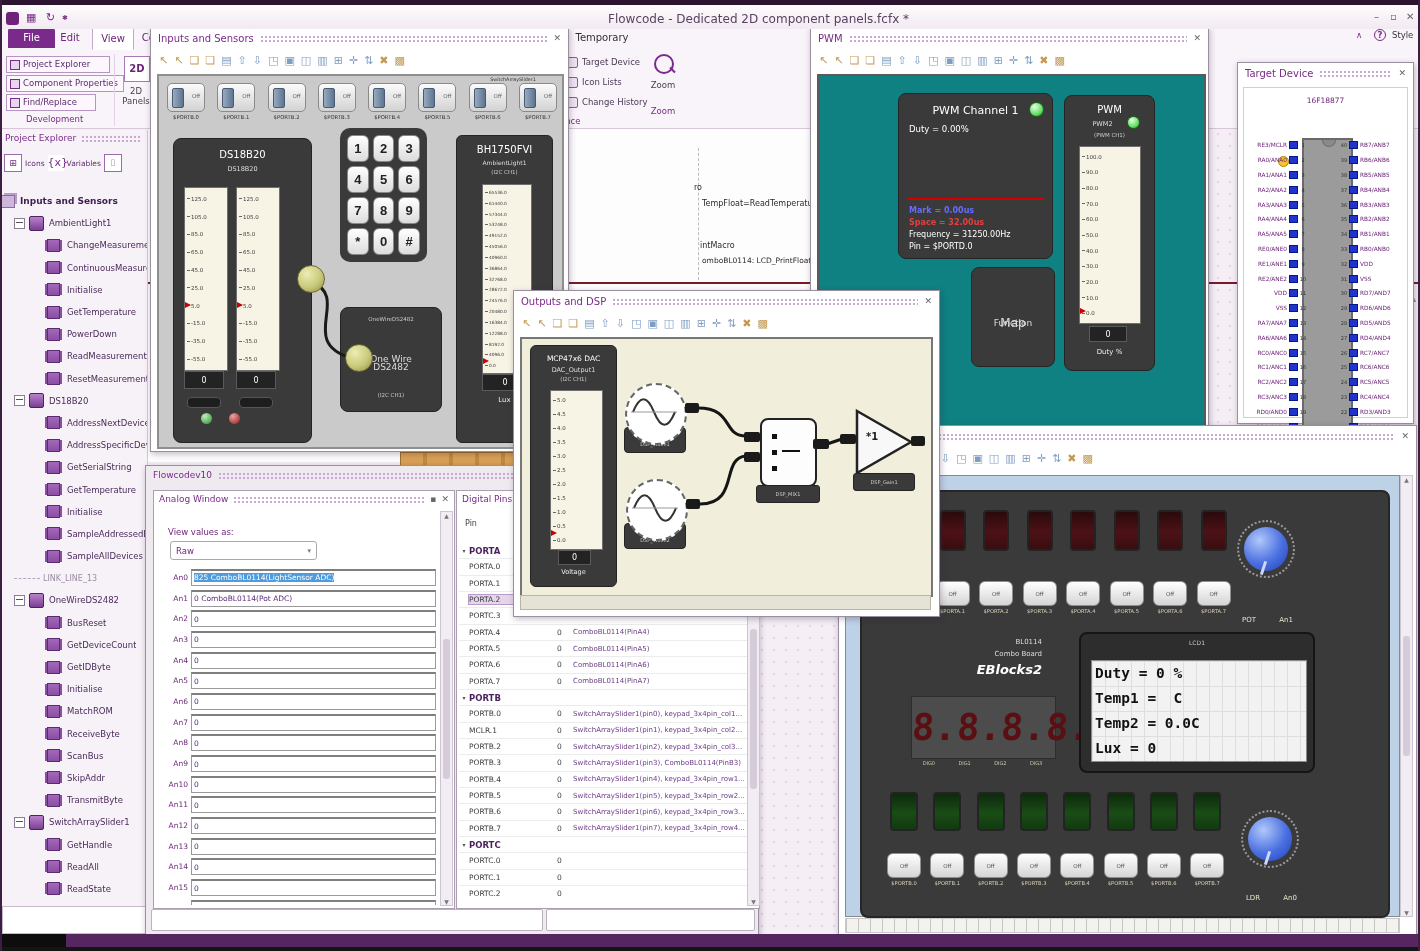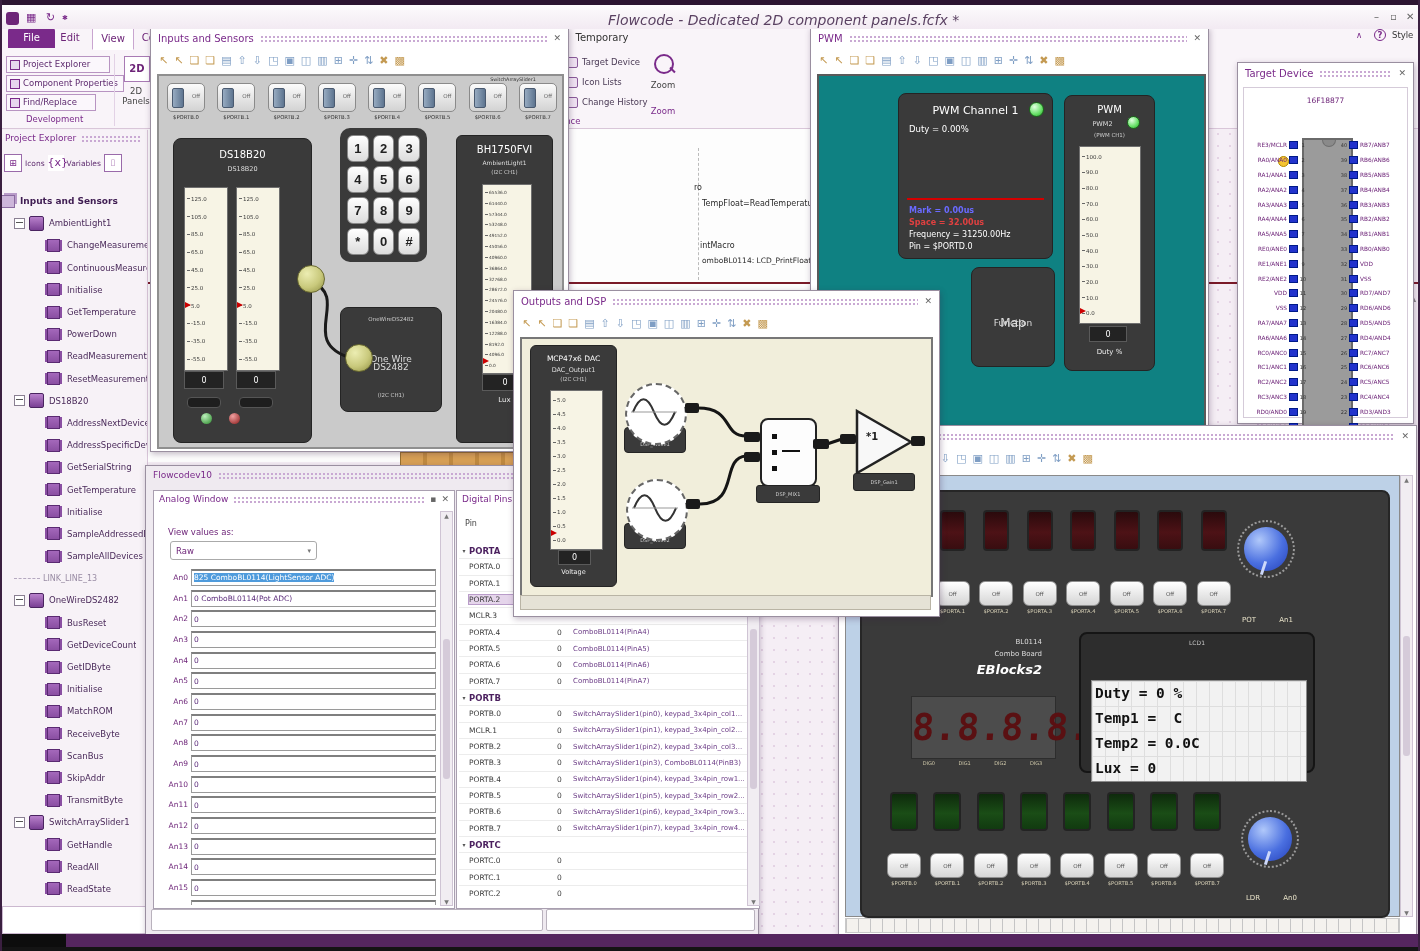--- a/index.html
+++ b/index.html
@@ -1,21 +1,21 @@
 <!DOCTYPE html>
 <html><head>
 <meta charset="utf-8">
 <style>
   html,body{margin:0;padding:0;background:#222;}
   #stage{position:relative;width:1420px;height:951px;background:#f5eff5;overflow:hidden;
          font-family:"DejaVu Sans",sans-serif;}
   
   #titlebar{position:absolute;left:0;top:0;width:1420px;height:24px;z-index:8;
             background:linear-gradient(#fdfbfd,#f2eaf2);border-top:5px solid #2c1431;}
-  #apptitle{position:absolute;left:608px;top:7px;font-size:14px;color:#5a4162;white-space:nowrap;font-style:italic;}
+  #apptitle{position:absolute;left:608px;top:7px;font-size:12px;color:#5a4162;white-space:nowrap;}
   .qicon{position:absolute;top:6px;font-size:11px;color:#7a2a8a;}
   #appicon{position:absolute;left:6px;top:7px;width:13px;height:13px;background:#6d2478;border-radius:3px;}
   .wctl{position:absolute;top:6px;font-size:10px;color:#666;}
   #ribbon{position:absolute;left:0;top:24px;width:1420px;height:104px;z-index:1;
           background:#f9f4f9;border-bottom:1px solid #d9c6d9;}
   .rtab{position:absolute;top:4px;height:20px;line-height:20px;text-align:center;font-size:10px;}
   .rtab.file{background:#7a2a8a;color:#fff;border-radius:3px 3px 0 0;}
   .rtab.plain{color:#6d2478;}
   .rtab.active{background:#fff;border:1px solid #c9a6d0;border-bottom:1px solid #fff;color:#6d2478;}
   .rbtn{position:absolute;height:15px;border:1px solid #b894c2;background:#fbf7fc;color:#5d2a6e;
@@ -162,21 +162,21 @@
        display:flex;align-items:center;justify-content:space-around;}
   #seg span{font-family:"DejaVu Sans Mono",monospace;font-size:37px;font-weight:bold;color:#5a1012;transform:skewX(-4deg);}
   .seglabs{position:absolute;left:49px;top:268px;width:143px;display:flex;justify-content:space-around;}
   .seglabs span{font-size:5px;color:#cdc6a8;}
   #lcd{position:absolute;left:217px;top:140px;width:232px;height:137px;background:#2d2d2d;
        border:2px solid #151515;border-radius:8px;}
   #lcdlab{position:absolute;left:0;right:0;top:5px;text-align:center;font-size:6px;color:#c5c5c5;}
   #lcdscr{position:absolute;left:10px;top:26px;width:208px;height:100px;background:#f2f2f2;border:1px solid #8a8a8a;
        background-image:repeating-linear-gradient(90deg,#dedede 0 1px,transparent 1px 13px),
                         repeating-linear-gradient(#dedede 0 1px,transparent 1px 25px);
-       padding:0 3px;overflow:hidden;margin-top:20px;}
+       padding:0 3px;overflow:hidden;}
   .lcdline{font-family:"DejaVu Sans Mono",monospace;font-weight:bold;font-size:14.5px;line-height:25px;color:#111;white-space:pre;}
   .eboardtxt{position:absolute;text-align:right;color:#ddd;}
   
   .teal{background:#0f8182;}
   svg{position:absolute;left:0;top:0;}
   #botframe{position:absolute;left:0;top:934px;width:1420px;height:17px;background:#55265f;z-index:9;}
   #botframe .blk{position:absolute;left:0;top:0;width:66px;height:17px;background:#0d0d0d;}
   #botframe .strip{position:absolute;left:0;top:13px;width:1420px;height:4px;background:#141414;}
   .edge{position:absolute;top:0;width:2px;height:951px;background:#3a1f40;z-index:9;}
 </style>
@@ -1464,21 +1464,21 @@
 
           <div class="drow pin sel">
             <span class="dcaret">▾</span>
             <span class="dpin">PORTA.2</span>
             <span class="dval"></span>
             <span class="dnet"></span>
           </div>
 
           <div class="drow pin">
             <span class="dcaret">▾</span>
-            <span class="dpin">MCLR.3</span>
+            <span class="dpin">PORTC.3</span>
             <span class="dval"></span>
             <span class="dnet"></span>
           </div>
 
           <div class="drow pin">
             <span class="dcaret">▾</span>
             <span class="dpin">PORTA.4</span>
             <span class="dval">0</span>
             <span class="dnet">ComboBL0114(PinA4)</span>
           </div>

